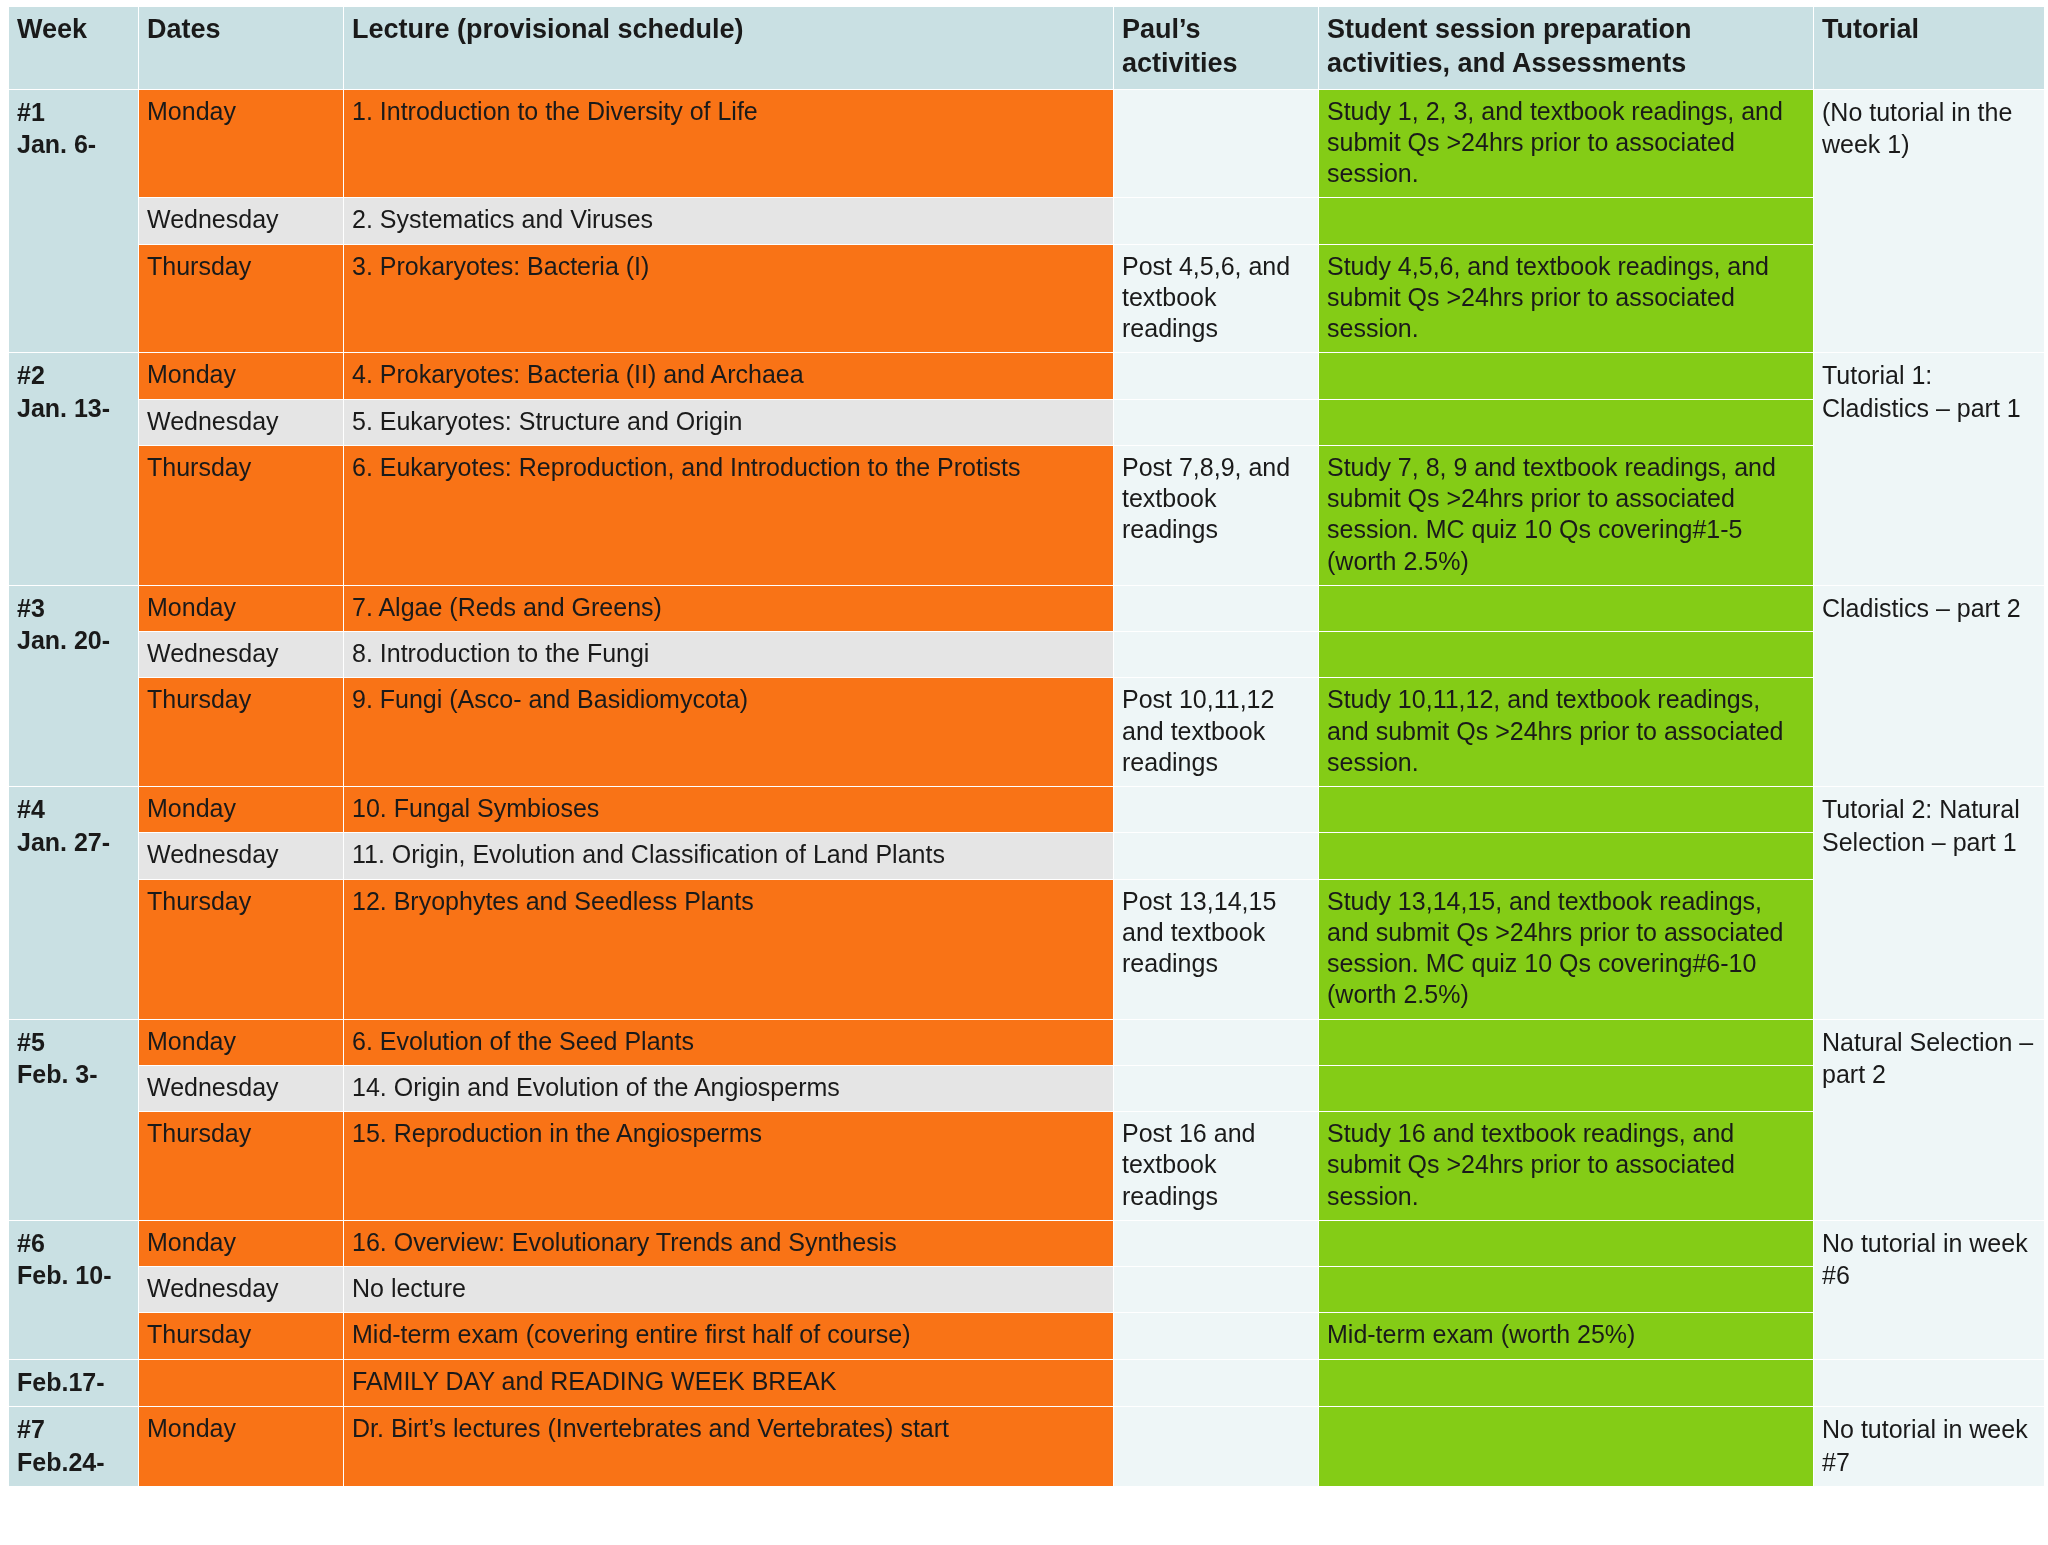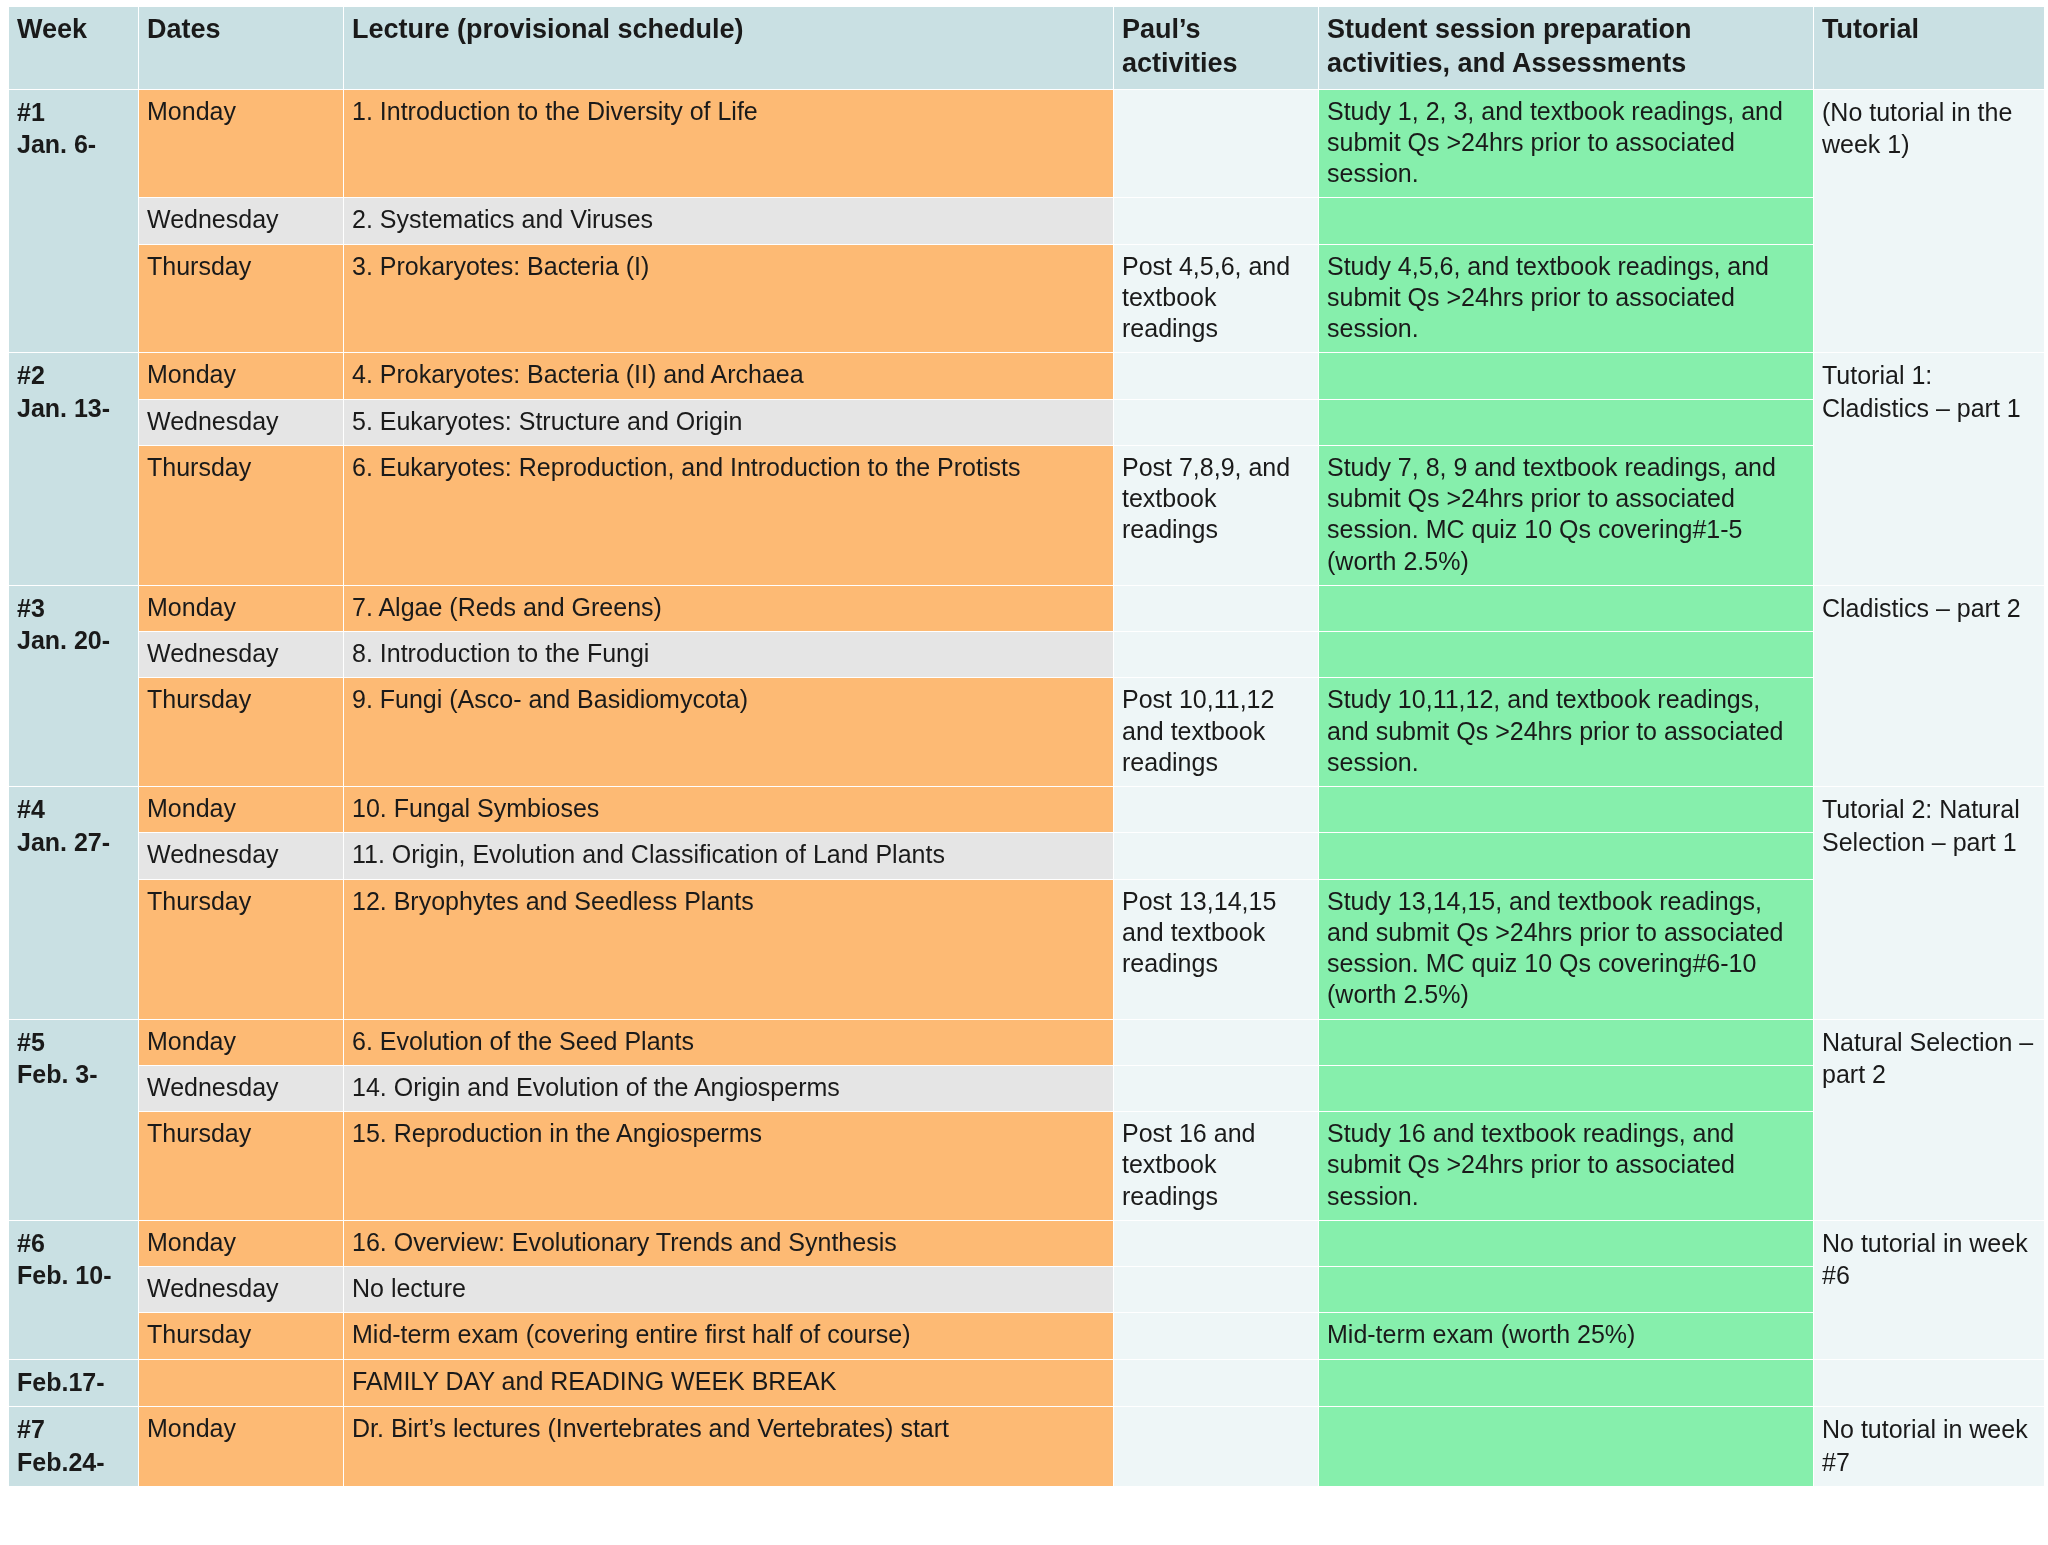--- a/index.html
+++ b/index.html
@@ -47,28 +47,28 @@
   }
   td.week-cell {
     background: #c9e0e3;
     text-align: center;
     font-weight: bold;
     vertical-align: middle;
     padding: 4px 2px;
     line-height: 1.3;
   }
   td.pale   { background: #e5e5e5; }
-  td.paler  { background: #fdba74; }
+  td.paler  { background: #f97316; }
   td.tut-cell {
     background: #eef6f7;
     text-align: center;
     vertical-align: middle;
     line-height: 1.3;
   }
-  td.prep-cell { background: #86efac; }
+  td.prep-cell { background: #84cc16; }
   td.paul-cell { background: #eef6f7; }
   td.center { text-align: center; }
   .b { font-weight: normal; }
   .spacer-row td {
     background: #ffffff;
     border: none;
     height: 26px;
     padding: 0;
   }
 </style>

